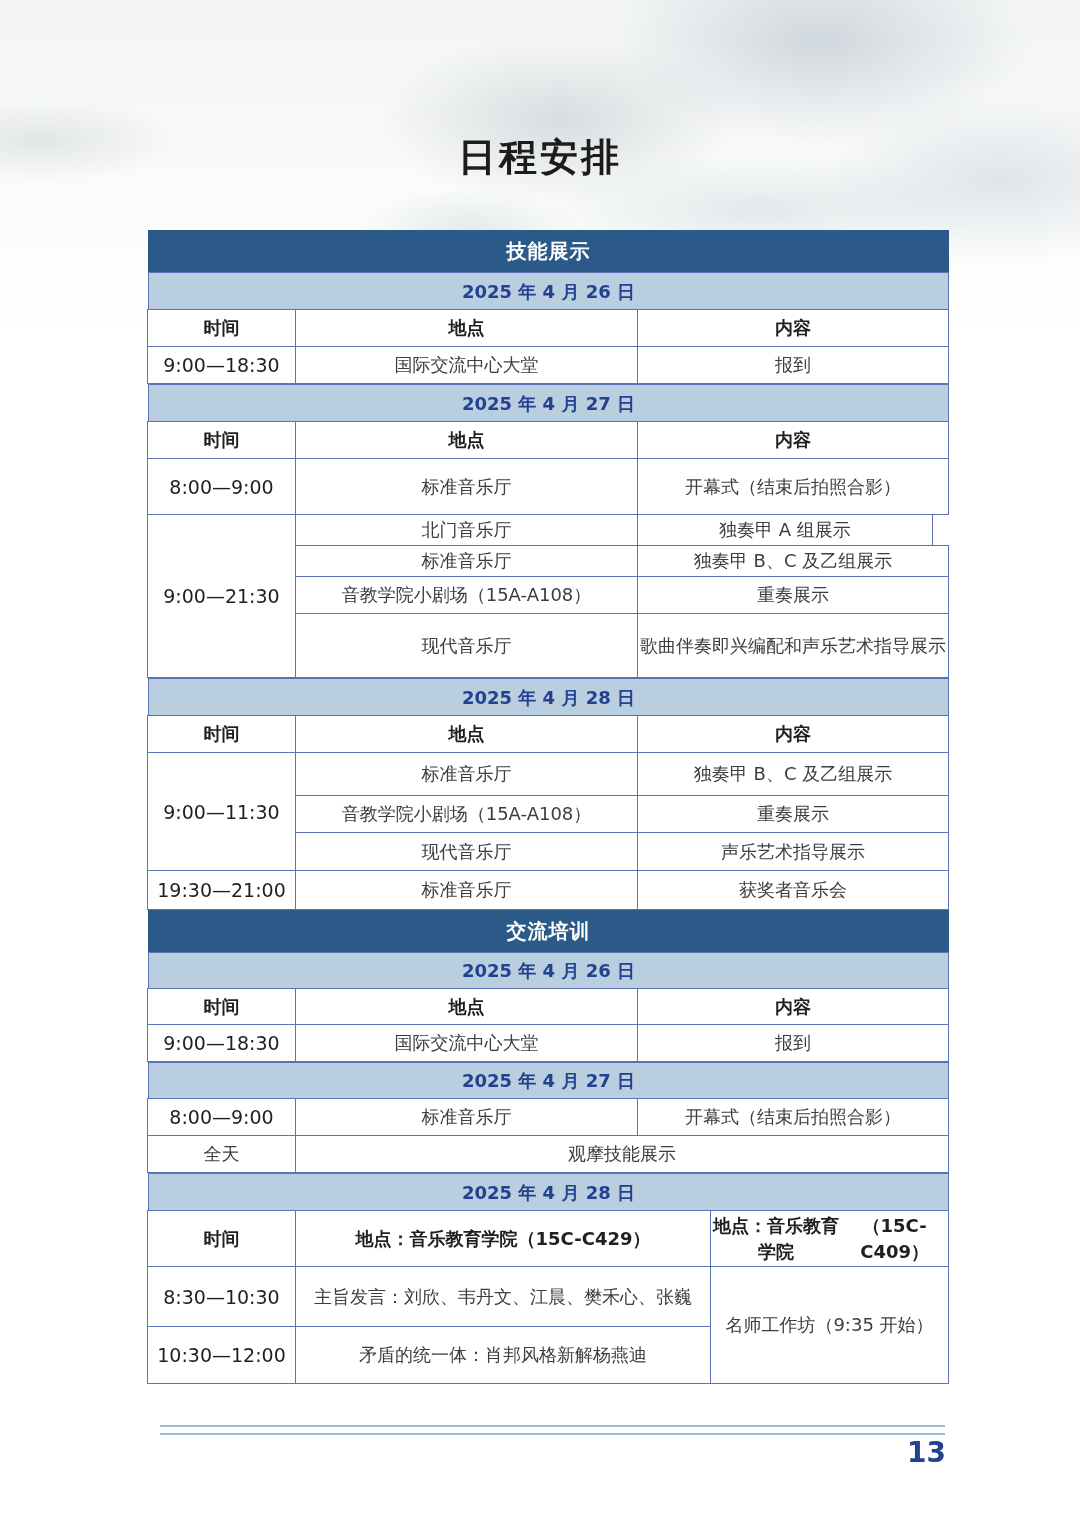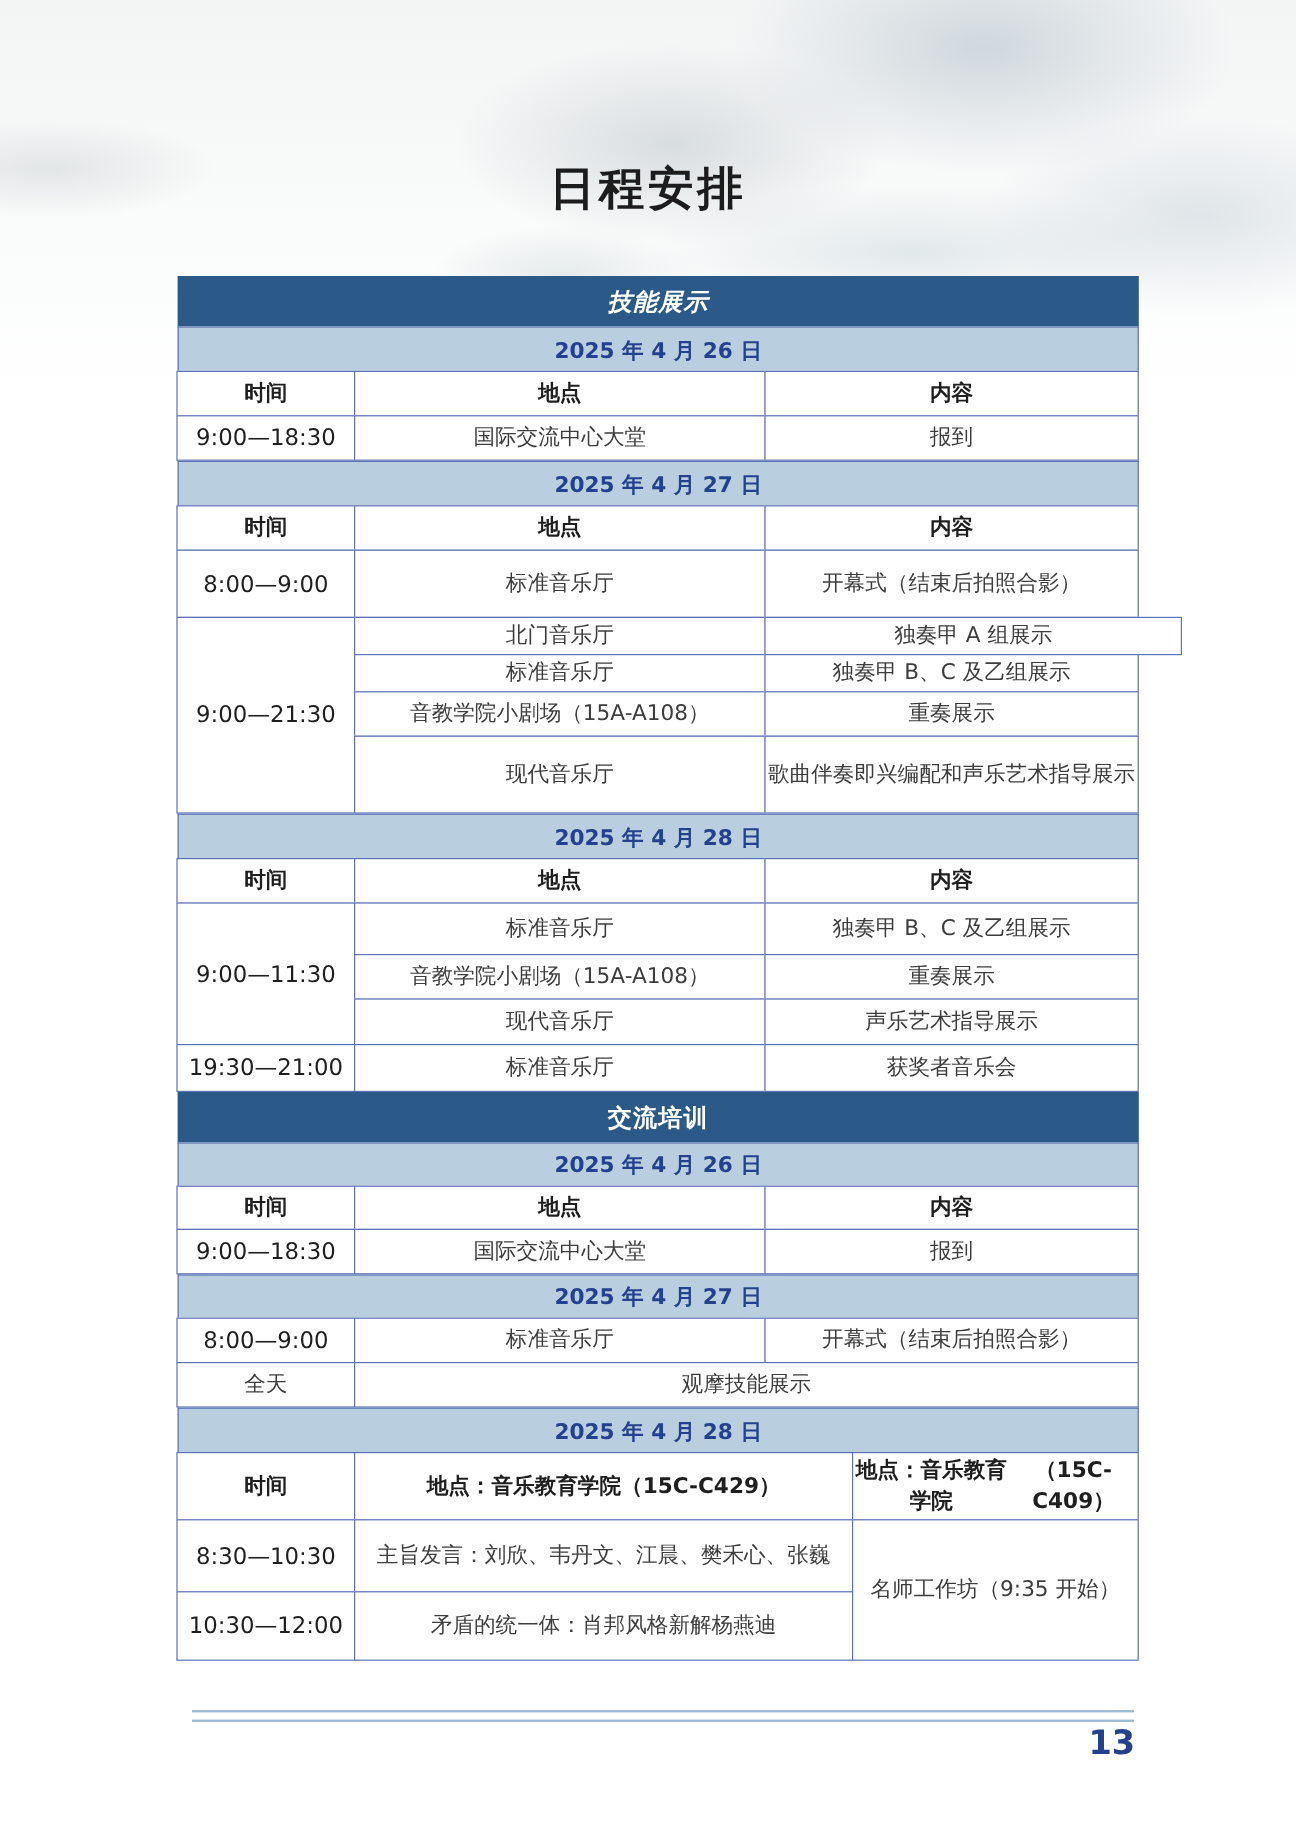--- a/index.html
+++ b/index.html
@@ -47,21 +47,21 @@
   .page-num { position: absolute; right: 134px; top: 1436px; font-size: 28px; font-weight: bold; color: #23418f; }
 </style>
 </head>
 <body>
 
 <div class="bg-mist"></div>
 <h1 class="page-title">日程安排</h1>
 
 <div class="sched">
 
-  <div class="section-bar" style="top:0;height:42px;font-style:italic;">技能展示</div>
+  <div class="section-bar" style="top:0;height:42px;">技能展示</div>
 
   <div class="date-bar" style="top:42px;height:38px;">2025 年 4 月 26 日</div>
   <div class="cell hdr" style="left:0;top:80px;width:149px;height:38px;">时间</div>
   <div class="cell hdr" style="left:148px;top:80px;width:343px;height:38px;">地点</div>
   <div class="cell hdr" style="left:490px;top:80px;width:312px;height:38px;">内容</div>
   <div class="cell time" style="left:0;top:117px;width:149px;height:38px;">9:00—18:30</div>
   <div class="cell" style="left:148px;top:117px;width:343px;height:38px;">国际交流中心大堂</div>
   <div class="cell" style="left:490px;top:117px;width:312px;height:38px;">报到</div>
 
   <div class="date-bar" style="top:154px;height:38px;">2025 年 4 月 27 日</div>
@@ -71,21 +71,21 @@
 
   <div class="cell time" style="left:0;top:229px;width:149px;height:57px;">8:00—9:00</div>
   <div class="cell" style="left:148px;top:229px;width:343px;height:57px;">标准音乐厅</div>
   <div class="cell multi" style="left:490px;top:229px;width:312px;height:57px;">
     <span>开幕式</span>
     <span>（结束后拍照合影）</span>
   </div>
 
   <div class="cell time" style="left:0;top:285px;width:149px;height:164px;">9:00—21:30</div>
   <div class="cell" style="left:148px;top:285px;width:343px;height:32px;">北门音乐厅</div>
-  <div class="cell" style="left:490px;top:285px;width:348px;height:32px;">独奏甲 A 组展示</div>
+  <div class="cell" style="left:490px;top:285px;width:296px;height:32px;">独奏甲 A 组展示</div>
   <div class="cell" style="left:148px;top:316px;width:343px;height:32px;">标准音乐厅</div>
   <div class="cell" style="left:490px;top:316px;width:312px;height:32px;">独奏甲 B、C 及乙组展示</div>
   <div class="cell" style="left:148px;top:347px;width:343px;height:38px;">音教学院小剧场（15A-A108）</div>
   <div class="cell" style="left:490px;top:347px;width:312px;height:38px;">重奏展示</div>
   <div class="cell" style="left:148px;top:384px;width:343px;height:65px;">现代音乐厅</div>
   <div class="cell multi" style="left:490px;top:384px;width:312px;height:65px;">
     <span>歌曲伴奏即兴编配和声乐艺术</span>
     <span>指导展示</span>
   </div>
 

